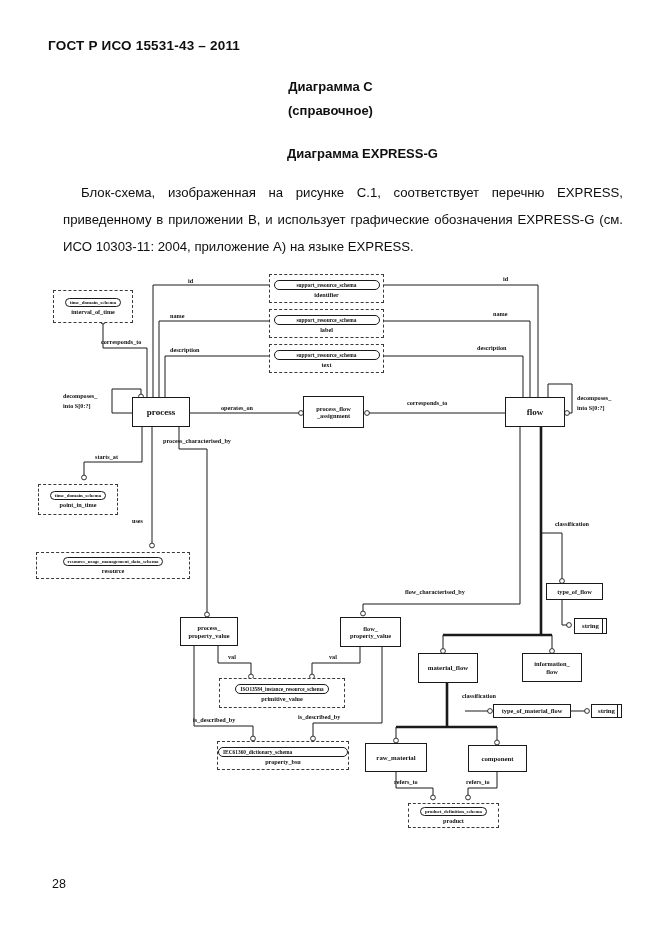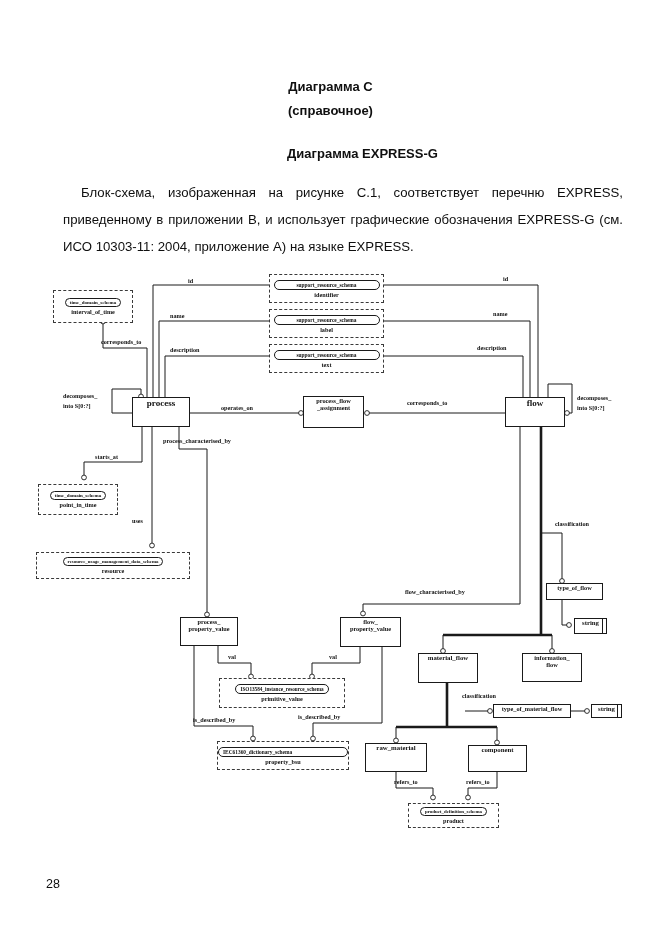--- a/index.html
+++ b/index.html
@@ -4,46 +4,47 @@
 <style>
   html,body{margin:0;padding:0;background:#777;}
   .page{position:relative;width:661px;height:936px;background:#ffffff;margin:0 auto;
         font-family:"Liberation Sans",sans-serif;color:#0f0f0f;overflow:hidden;}
   .doc-header{position:absolute;left:48px;top:38px;font-size:13.5px;font-weight:bold;letter-spacing:.2px;}
   .ctitle{position:absolute;left:0;width:661px;text-align:center;font-weight:bold;font-size:13px;}
   .t1{top:79px;} .t2{top:103px;} .t3{top:146px;padding-left:32px;}
   .para{position:absolute;left:63px;top:179px;width:560px;font-size:13.2px;line-height:27px;
         text-align:justify;text-indent:18px;}
   .caption{position:absolute;left:0;top:861px;width:661px;text-align:center;font-size:11.5px;}
-  .pagenum{position:absolute;left:46px;top:877px;font-size:12.5px;}
+  .pagenum{position:absolute;left:52px;top:877px;font-size:12.5px;}
 
   
   .diagram{position:absolute;left:0;top:0;width:661px;height:936px;}
   .wires{position:absolute;left:0;top:0;}
   .wires path{fill:none;stroke:#1a1a1a;stroke-width:1;}
   .wires path.thick{stroke-width:2.6;}
   .wires circle{fill:#ffffff;stroke:#1a1a1a;stroke-width:.9;}
   .ebox{position:absolute;border:1px solid #1a1a1a;background:#fff;
         font-family:"Liberation Serif",serif;font-weight:bold;color:#111;
-        display:flex;flex-direction:column;align-items:center;justify-content:flex-start;
+        display:flex;flex-direction:column;align-items:center;justify-content:center;
         text-align:center;line-height:1.15;box-sizing:border-box;}
   .dbl::before{content:"";position:absolute;right:3px;top:0;bottom:0;border-right:1px solid #1a1a1a;}
   .dbox{position:absolute;border:1px dashed #3a3a3a;background:#fff;box-sizing:border-box;
         display:flex;flex-direction:column;align-items:center;justify-content:center;gap:1px;}
   .oval{border:1px solid #1a1a1a;border-radius:9px;background:#fff;padding:1px 4px;
         font-family:"Liberation Serif",serif;font-weight:bold;color:#111;white-space:nowrap;}
   .sublbl{font-family:"Liberation Serif",serif;font-weight:bold;color:#111;font-size:6.2px;white-space:nowrap;}
   .lbl{position:absolute;font-family:"Liberation Serif",serif;font-weight:bold;color:#111;
        font-size:6.2px;white-space:nowrap;}
 </style>
 </head>
 <body>
 
 <div class="page">
 
+  <div class="doc-header">ГОСТ Р ИСО 15531-43 – 2011</div>
   <div class="ctitle t1">Диаграмма С</div>
   <div class="ctitle t2">(справочное)</div>
   <div class="ctitle t3">Диаграмма EXPRESS-G</div>
   <div class="para">Блок-схема, изображенная на рисунке С.1, соответствует перечню EXPRESS, приведенному в приложении В, и использует графические обозначения EXPRESS-G (см. ИСО 10303-11: 2004, приложение А) на языке EXPRESS.</div>
   <div class="pagenum">28</div>
 
   <div class="diagram">
 
     <svg class="wires" width="661" height="936">
       <path d="M103 324 L103 348 L147 348 L147 397"></path>

